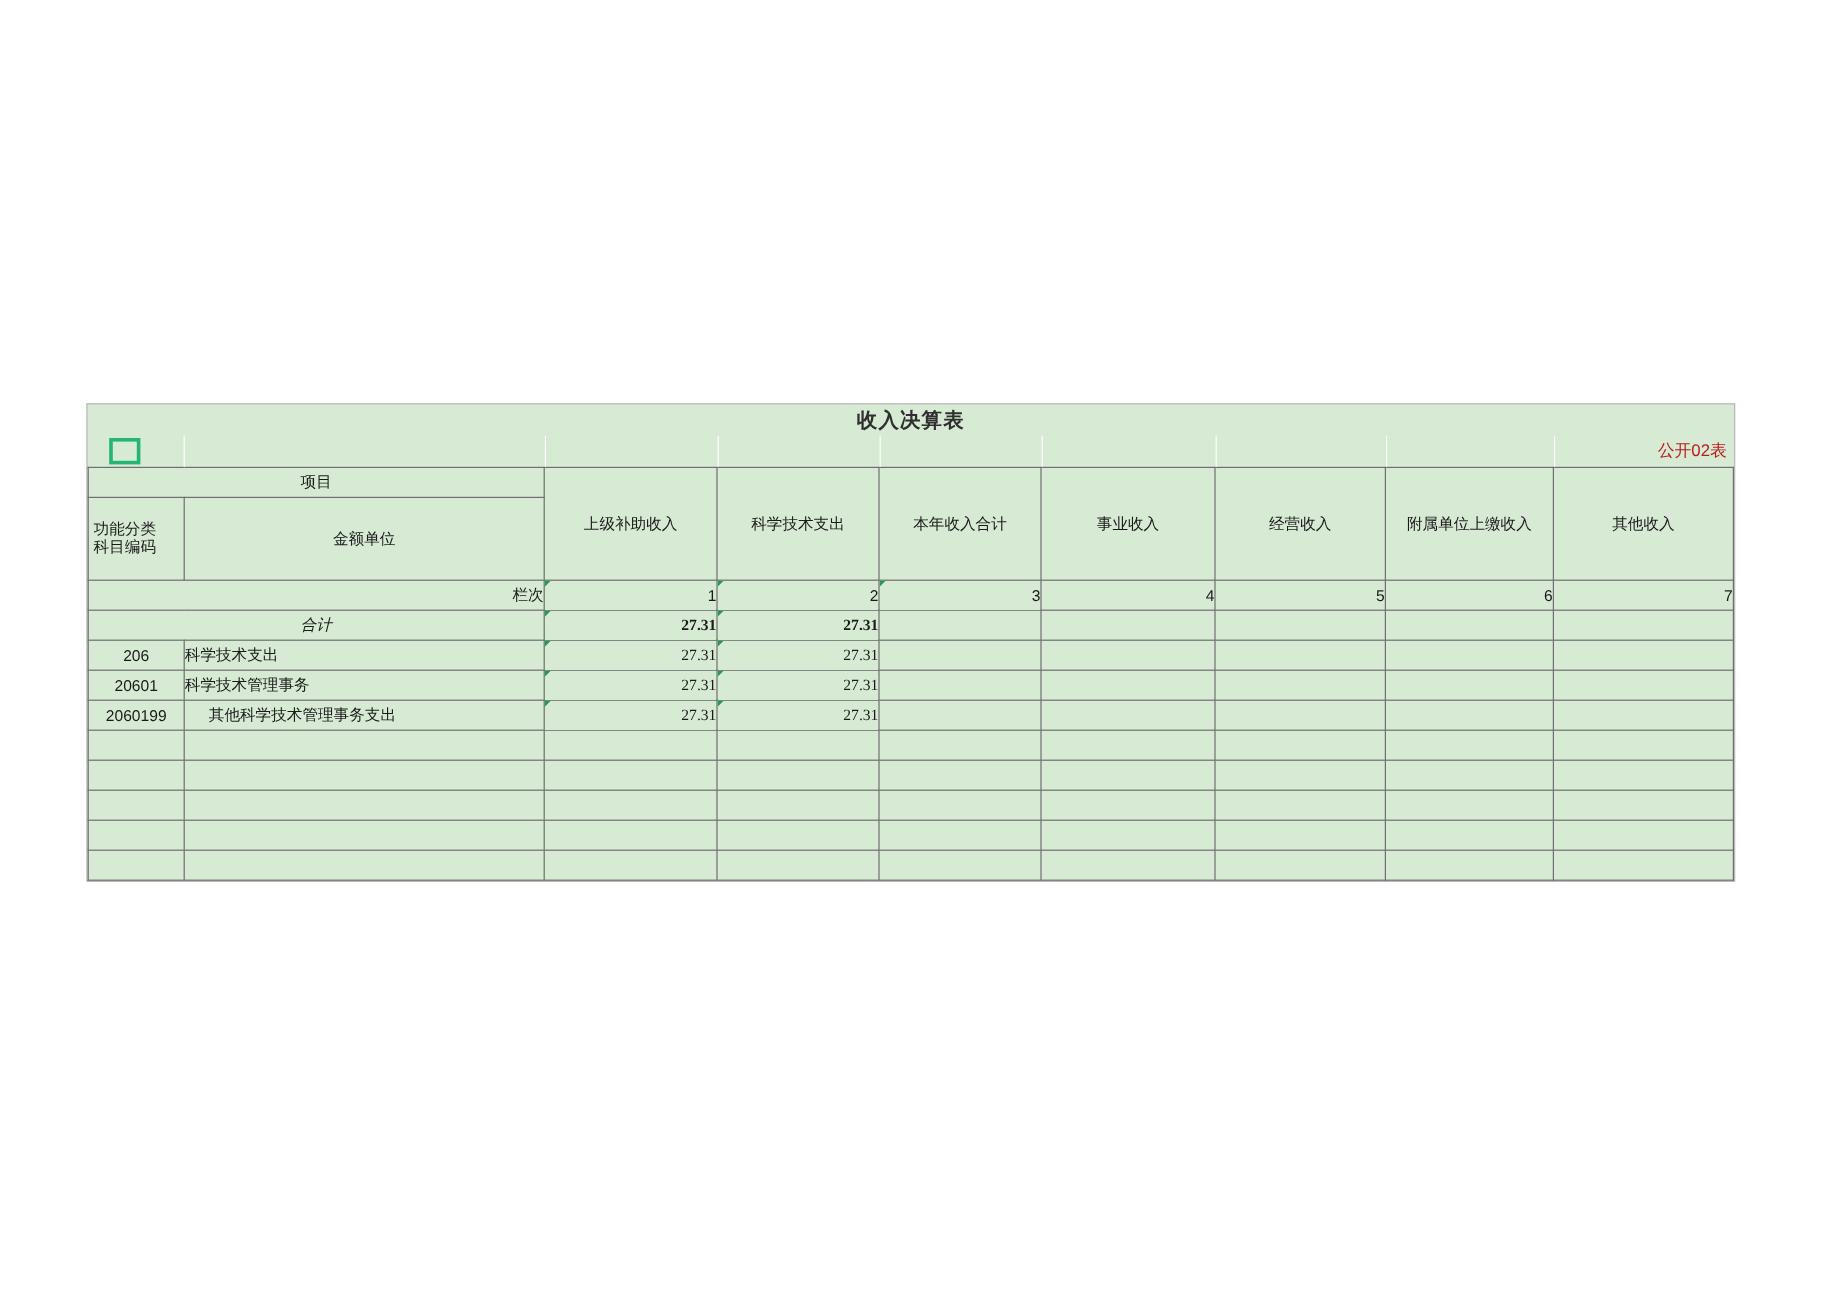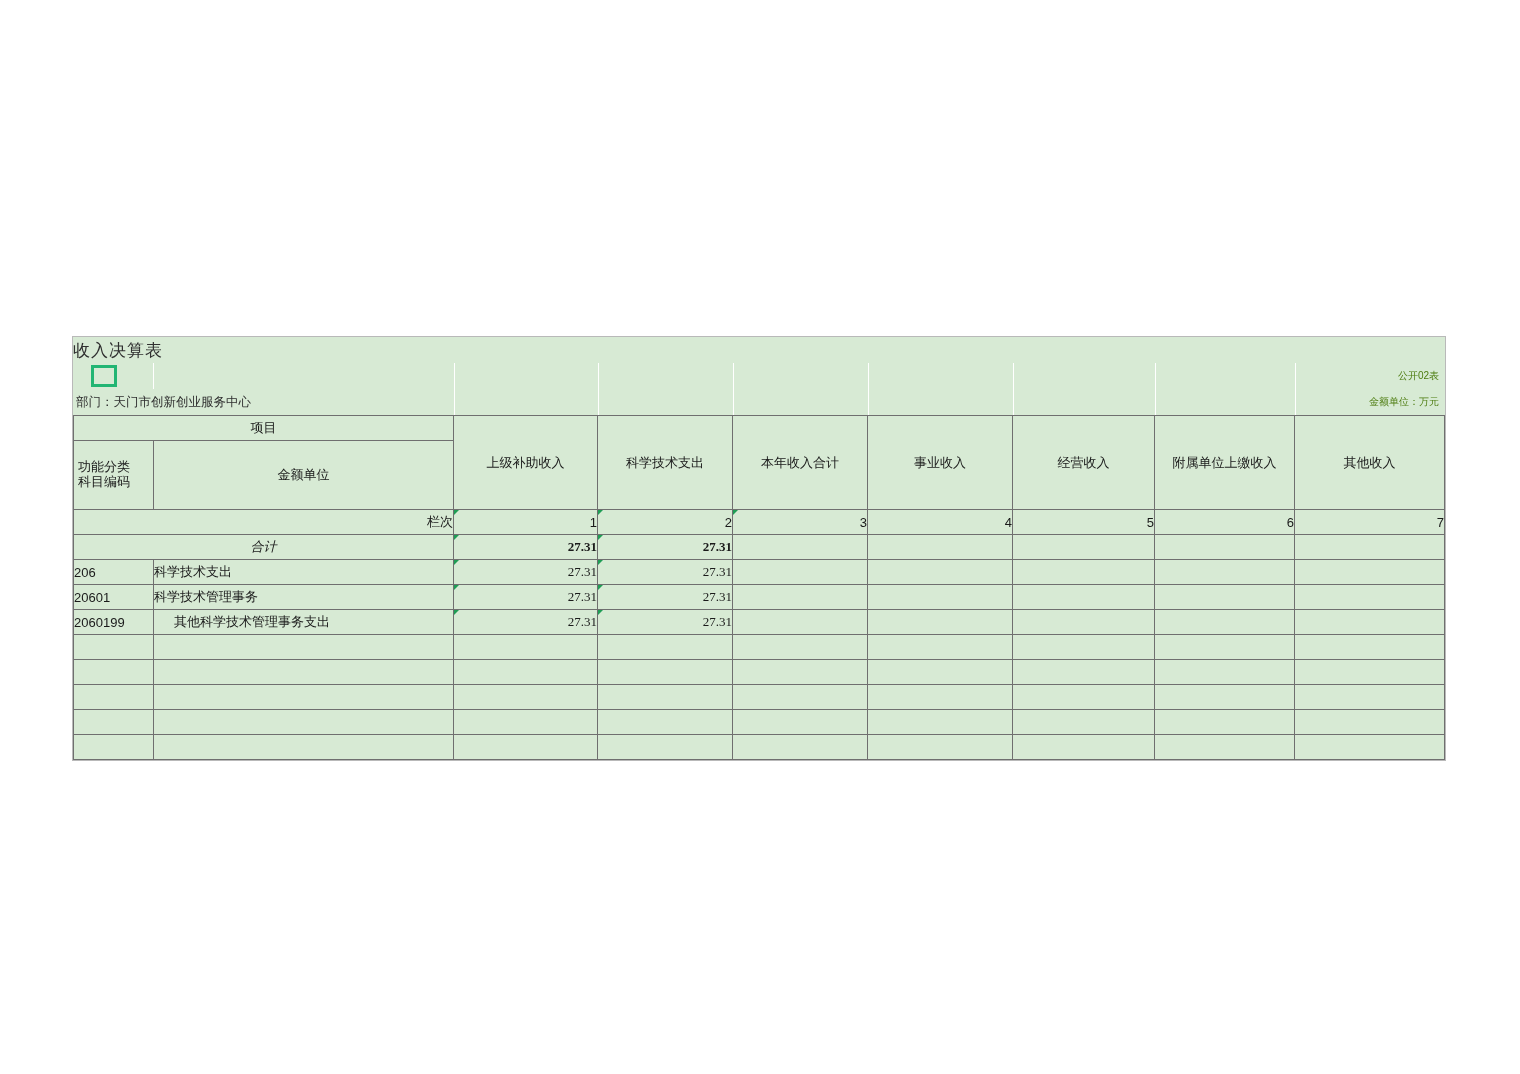--- a/index.html
+++ b/index.html
@@ -16,21 +16,23 @@
     top: 336px;
     width: 1374px;
     background: #d7ead4;
     border: 1px solid #b9b9b9;
     box-sizing: border-box;
   }
   .title-row {
     height: 26px;
     display: flex;
     align-items: center;
+    justify-content: center;
     position: relative;
+    font-weight: bold;
   }
   .title-text {
     font-size: 17px;
     color: #2f2f2f;
     letter-spacing: 1px;
   }
   .band {
     position: relative;
     height: 26px;
   }
@@ -48,22 +50,22 @@
     width: 26px;
     height: 22px;
     border: 3px solid #22b573;
     box-sizing: border-box;
   }
   .right-label {
     position: absolute;
     right: 6px;
     top: 50%;
     transform: translateY(-50%);
-    font-size: 10px;
-    color: #4d7c0f;
+    font-size: 14px;
+    color: #b91c1c;
     white-space: nowrap;
   }
   .left-label {
     position: absolute;
     left: 3px;
     top: 50%;
     transform: translateY(-50%);
     font-size: 12.5px;
     color: #2f2f2f;
     white-space: nowrap;
@@ -110,21 +112,21 @@
   }
   td.total-val {
     text-align: right;
     padding-right: 6px;
     font-weight: bold;
     font-size: 14px;
     font-family: "Liberation Serif", serif;
     height: 22px;
   }
   td.code {
-    text-align: left;
+    text-align: center;
     padding-left: 4px;
     font-size: 13px;
   }
   td.name {
     text-align: left;
     padding-left: 6px;
     font-size: 13px;
   }
   td.num {
     text-align: right;
@@ -167,31 +169,20 @@
     <div class="vline" style="left:525px"></div>
     <div class="vline" style="left:660px"></div>
     <div class="vline" style="left:795px"></div>
     <div class="vline" style="left:940px"></div>
     <div class="vline" style="left:1082px"></div>
     <div class="vline" style="left:1222px"></div>
     <div class="logo-box"></div>
     <span class="right-label">公开02表</span>
   </div>
 
-  <div class="band">
-    <div class="vline" style="left:381px"></div>
-    <div class="vline" style="left:525px"></div>
-    <div class="vline" style="left:660px"></div>
-    <div class="vline" style="left:795px"></div>
-    <div class="vline" style="left:940px"></div>
-    <div class="vline" style="left:1082px"></div>
-    <div class="vline" style="left:1222px"></div>
-    <span class="left-label">部门：天门市创新创业服务中心</span>
-    <span class="right-label">金额单位：万元</span>
-  </div>
 
   <table class="grid">
     <colgroup>
       <col style="width:80px">
       <col style="width:300px">
       <col style="width:144px">
       <col style="width:135px">
       <col style="width:135px">
       <col style="width:145px">
       <col style="width:142px">

